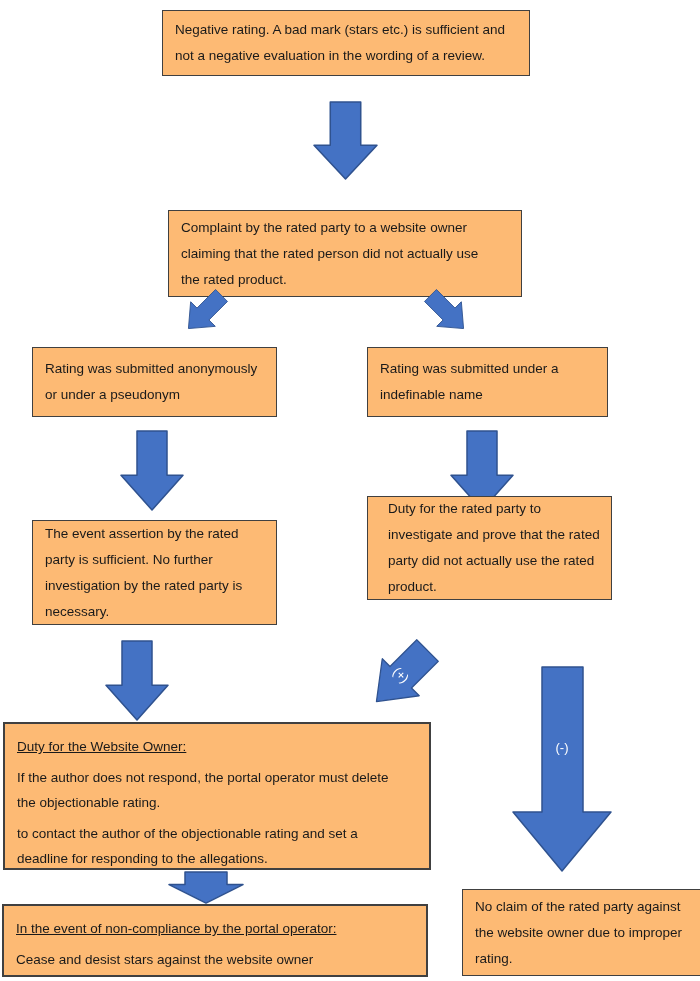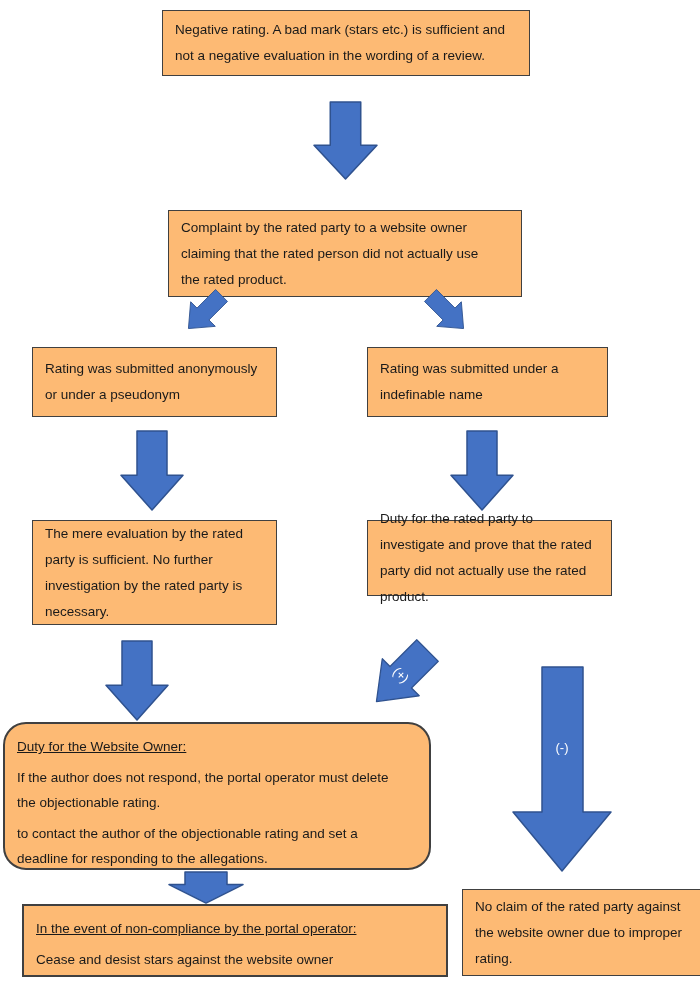--- a/index.html
+++ b/index.html
@@ -83,26 +83,26 @@
         <polygon points="17,1 47,1 47,47 63,47 32,83 1,47 17,47"></polygon>
       </svg>
   </div>
   <div class="arrow" style="left:450px;top:430px;width:64px;height:81px;">
     <svg viewBox="0 0 64 84" preserveAspectRatio="none">
         <polygon points="17,1 47,1 47,47 63,47 32,83 1,47 17,47"></polygon>
       </svg>
   </div>
 
   <div class="fbox" style="left:32px;top:520px;width:245px;height:105px;">
-    <div class="txt">The mere evaluation by the rated
+    <div class="txt">The event assertion by the rated
 party is sufficient. No further
 investigation by the rated party is
 necessary.</div>
   </div>
-  <div class="fbox" style="left:367px;top:520px;width:245px;height:76px;">
+  <div class="fbox" style="left:367px;top:496px;width:245px;height:104px;padding-left:8px;">
     <div class="txt">Duty for the rated party to
 investigate and prove that the rated
 party did not actually use the rated
 product.</div>
   </div>
 
   <div class="arrow" style="left:105px;top:640px;width:64px;height:81px;">
     <svg viewBox="0 0 64 84" preserveAspectRatio="none">
         <polygon points="17,1 47,1 47,47 63,47 32,83 1,47 17,47"></polygon>
       </svg>
@@ -115,35 +115,35 @@
   </div>
   <div class="arrow-label rotated" style="left:401px;top:675px;">(+)</div>
 
   <div class="arrow" style="left:512px;top:666px;width:100px;height:206px;">
     <svg viewBox="0 0 100 206" preserveAspectRatio="none">
         <polygon points="30,1 71,1 71,146 99,146 50,205 1,146 30,146"></polygon>
       </svg>
   </div>
   <div class="arrow-label" style="left:562px;top:747px;">(-)</div>
 
-  <div class="fbox emph" style="left:3px;top:722px;width:428px;height:148px;font-size:13.5px;border-radius:23px;">
+  <div class="fbox emph" style="left:3px;top:722px;width:428px;height:148px;font-size:13.5px;">
     <div class="heading">Duty for the Website Owner:</div>
     <div class="para">If the author does not respond, the portal operator must delete
 the objectionable rating.</div>
     <div class="para">to contact the author of the objectionable rating and set a
 deadline for responding to the allegations.</div>
   </div>
 
   <div class="arrow" style="left:168px;top:871px;width:76px;height:33px;z-index:3;">
     <svg viewBox="0 0 76 34" preserveAspectRatio="none">
         <polygon points="17,1 59,1 59,14 75,14 38,33 1,14 17,14"></polygon>
       </svg>
   </div>
 
-  <div class="fbox emph" style="left:2px;top:904px;width:426px;height:73px;margin-left:20px;">
+  <div class="fbox emph" style="left:2px;top:904px;width:426px;height:73px;">
     <div class="heading">In the event of non-compliance by the portal operator:</div>
     <div class="para">Cease and desist stars against the website owner</div>
   </div>
 
   <div class="fbox" style="left:462px;top:889px;width:264px;height:87px;">
     <div class="txt">No claim of the rated party against
 the website owner due to improper
 rating.</div>
   </div>
 

